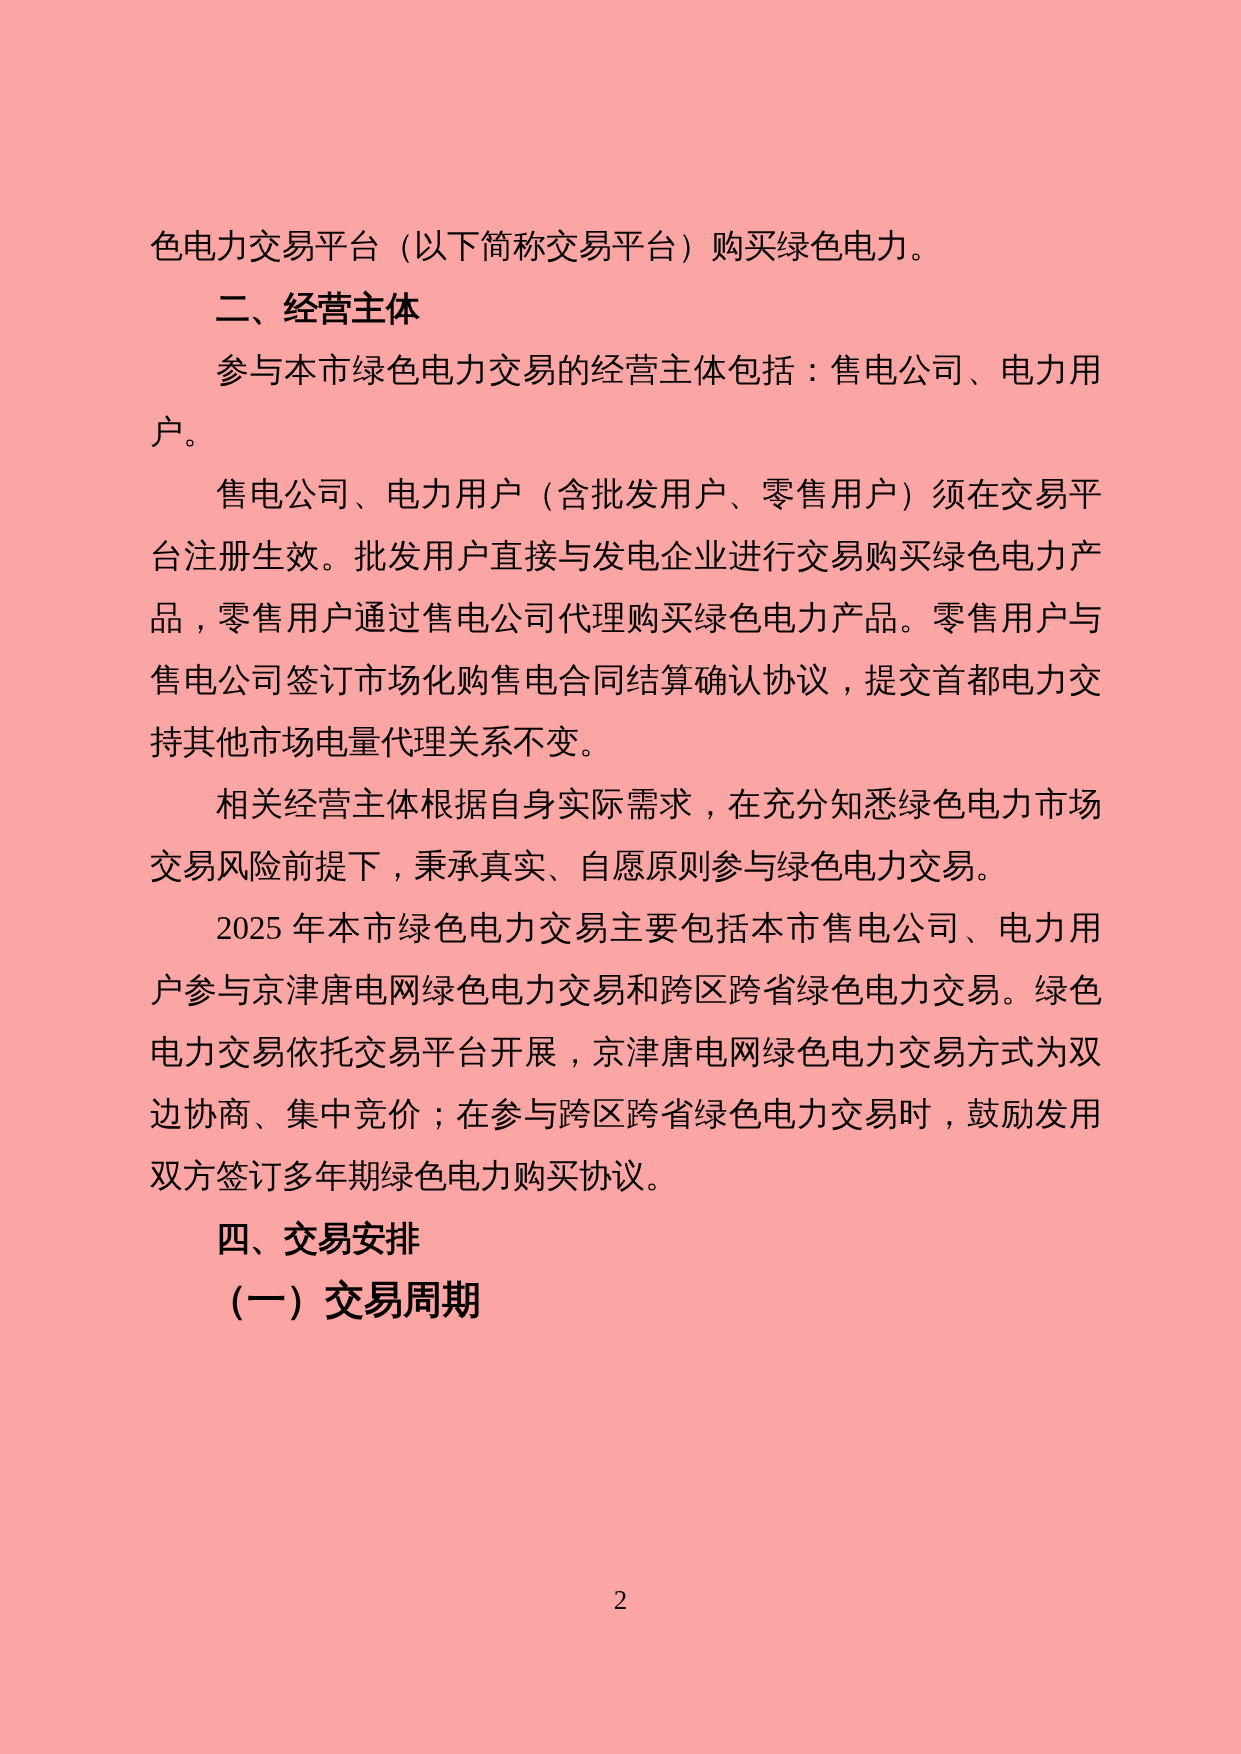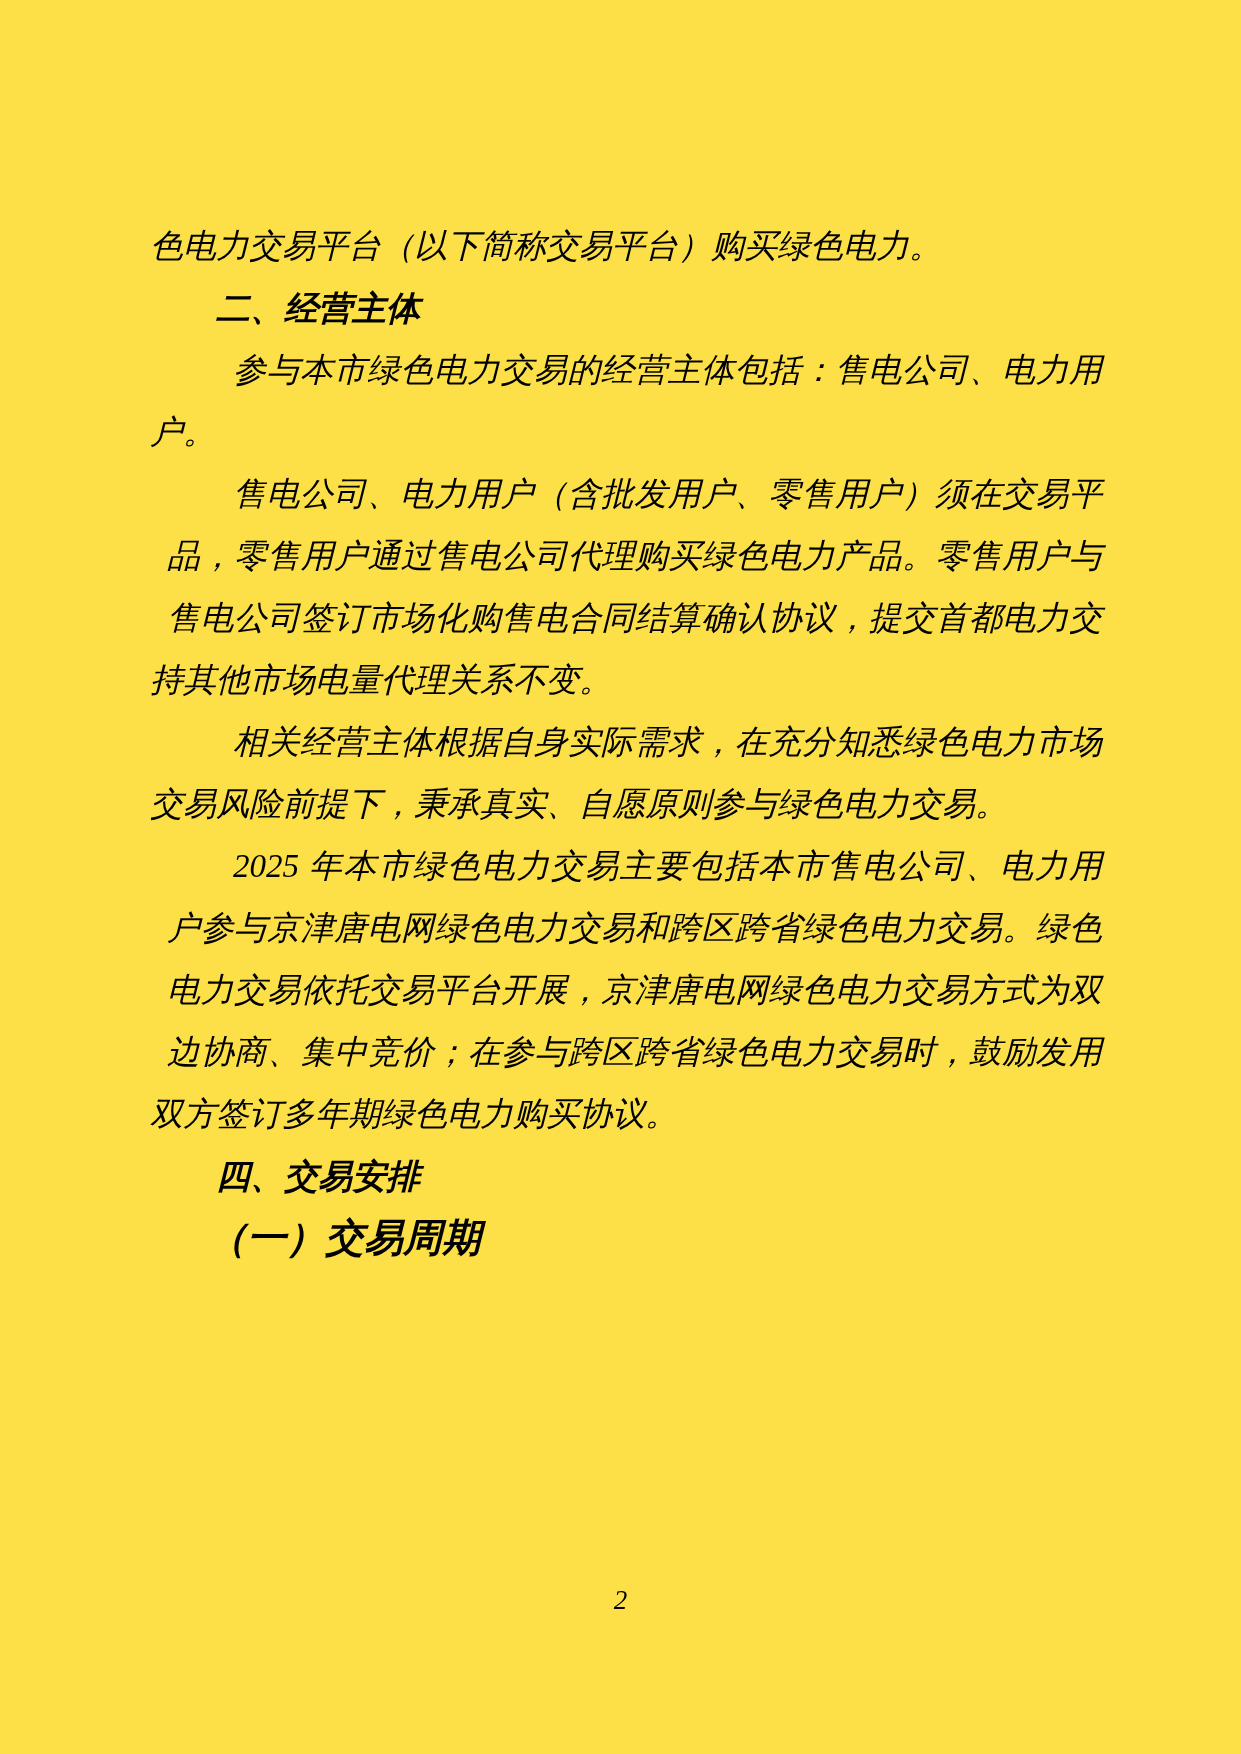--- a/index.html
+++ b/index.html
@@ -4,45 +4,43 @@
 <style>
   html, body {
     margin: 0;
     padding: 0;
     background: #ffffff;
   }
   .page {
     position: relative;
     width: 1241px;
     height: 1754px;
-    background: #fde047;
+    background: #fca5a5;
     color: #000000;
     font-family: "Liberation Serif", serif;
     overflow: hidden;
-    font-style: italic;
   }
   .content {
     position: absolute;
     left: 150px;
     top: 215px;
     width: 952px;
   }
   .line {
     font-size: 33px;
     line-height: 62px;
     height: 62px;
     text-align: justify;
     text-align-last: left;
     white-space: normal;
     letter-spacing: 0;
   }
   
   .fill {
     text-align-last: justify;
-    margin-left: 17px;
   }
   
   .first {
     text-indent: 66px;
   }
   .heading {
     font-family: "Liberation Sans", sans-serif;
     font-weight: 700;
     font-size: 34px;
     text-indent: 66px;
@@ -71,20 +69,21 @@
   <div class="content">
 
     <div class="line">色电力交易平台（以下简称交易平台）购买绿色电力。</div>
 
     <div class="line heading">二、经营主体</div>
 
     <div class="line first fill">参与本市绿色电力交易的经营主体包括：售电公司、电力用</div>
     <div class="line">户。</div>
 
     <div class="line first fill">售电公司、电力用户（含批发用户、零售用户）须在交易平</div>
+    <div class="line fill">台注册生效。批发用户直接与发电企业进行交易购买绿色电力产</div>
     <div class="line fill">品，零售用户通过售电公司代理购买绿色电力产品。零售用户与</div>
     <div class="line fill">售电公司签订市场化购售电合同结算确认协议，提交首都电力交</div>
     <div class="line">持其他市场电量代理关系不变。</div>
 
     <div class="line first fill">相关经营主体根据自身实际需求，在充分知悉绿色电力市场</div>
     <div class="line">交易风险前提下，秉承真实、自愿原则参与绿色电力交易。</div>
 
 
     <div class="line first fill">2025 年本市绿色电力交易主要包括本市售电公司、电力用</div>
     <div class="line fill">户参与京津唐电网绿色电力交易和跨区跨省绿色电力交易。绿色</div>

